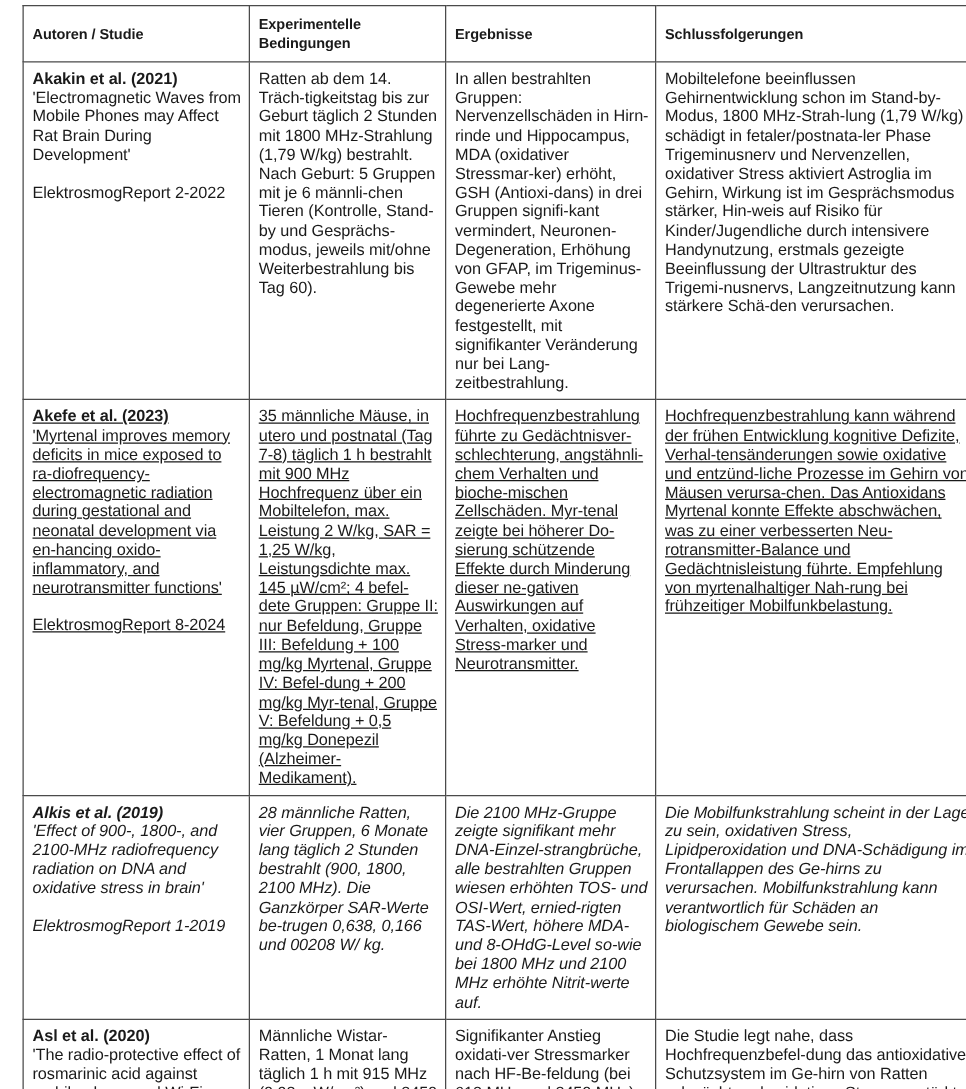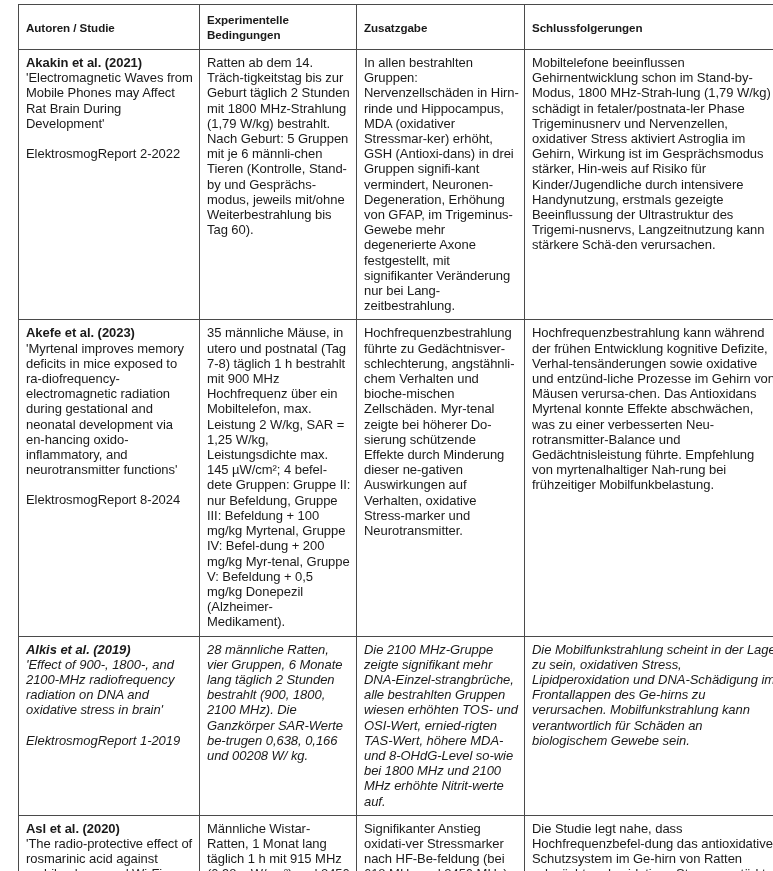--- a/index.html
+++ b/index.html
@@ -41,21 +41,21 @@
   th {
     font-weight: bold;
     height: 36px;
     vertical-align: middle;
     padding-top: 4px;
     padding-bottom: 4px;
     font-size: 11.6px;
     line-height: 15px;
   }
   tr.r1 td { height: 203px; }
-  tr.r2 td { height: 250px; }
+  tr.r2 td { height: 250px; text-decoration: underline; }
   tr.r3 td { height: 166px; font-style: italic; }
   tr.r4 td { height: 138px; margin-top: 36px; }
   .study-author {
     font-weight: bold;
     display: block;
   }
   .study-title {
     display: block;
   }
   .study-source {
@@ -71,21 +71,21 @@
     <colgroup>
       <col class="c1">
         <col class="c2">
         <col class="c3">
         <col class="c4">
     </colgroup>
     <thead>
       <tr>
         <th>Autoren / Studie</th>
         <th>Experimentelle Bedingungen</th>
-        <th>Zusatzgabe</th>
+        <th>Ergebnisse</th>
         <th>Schlussfolgerungen</th>
       </tr>
     </thead>
     <tbody>
       <tr class="r1">
         <td>
           <span class="study-author">Akakin et al. (2021)</span>
           <span class="study-title">'Electromagnetic Waves from Mobile Phones may Affect Rat Brain During Development'</span>
           <span class="study-source">ElektrosmogReport 2-2022</span>
         </td>

